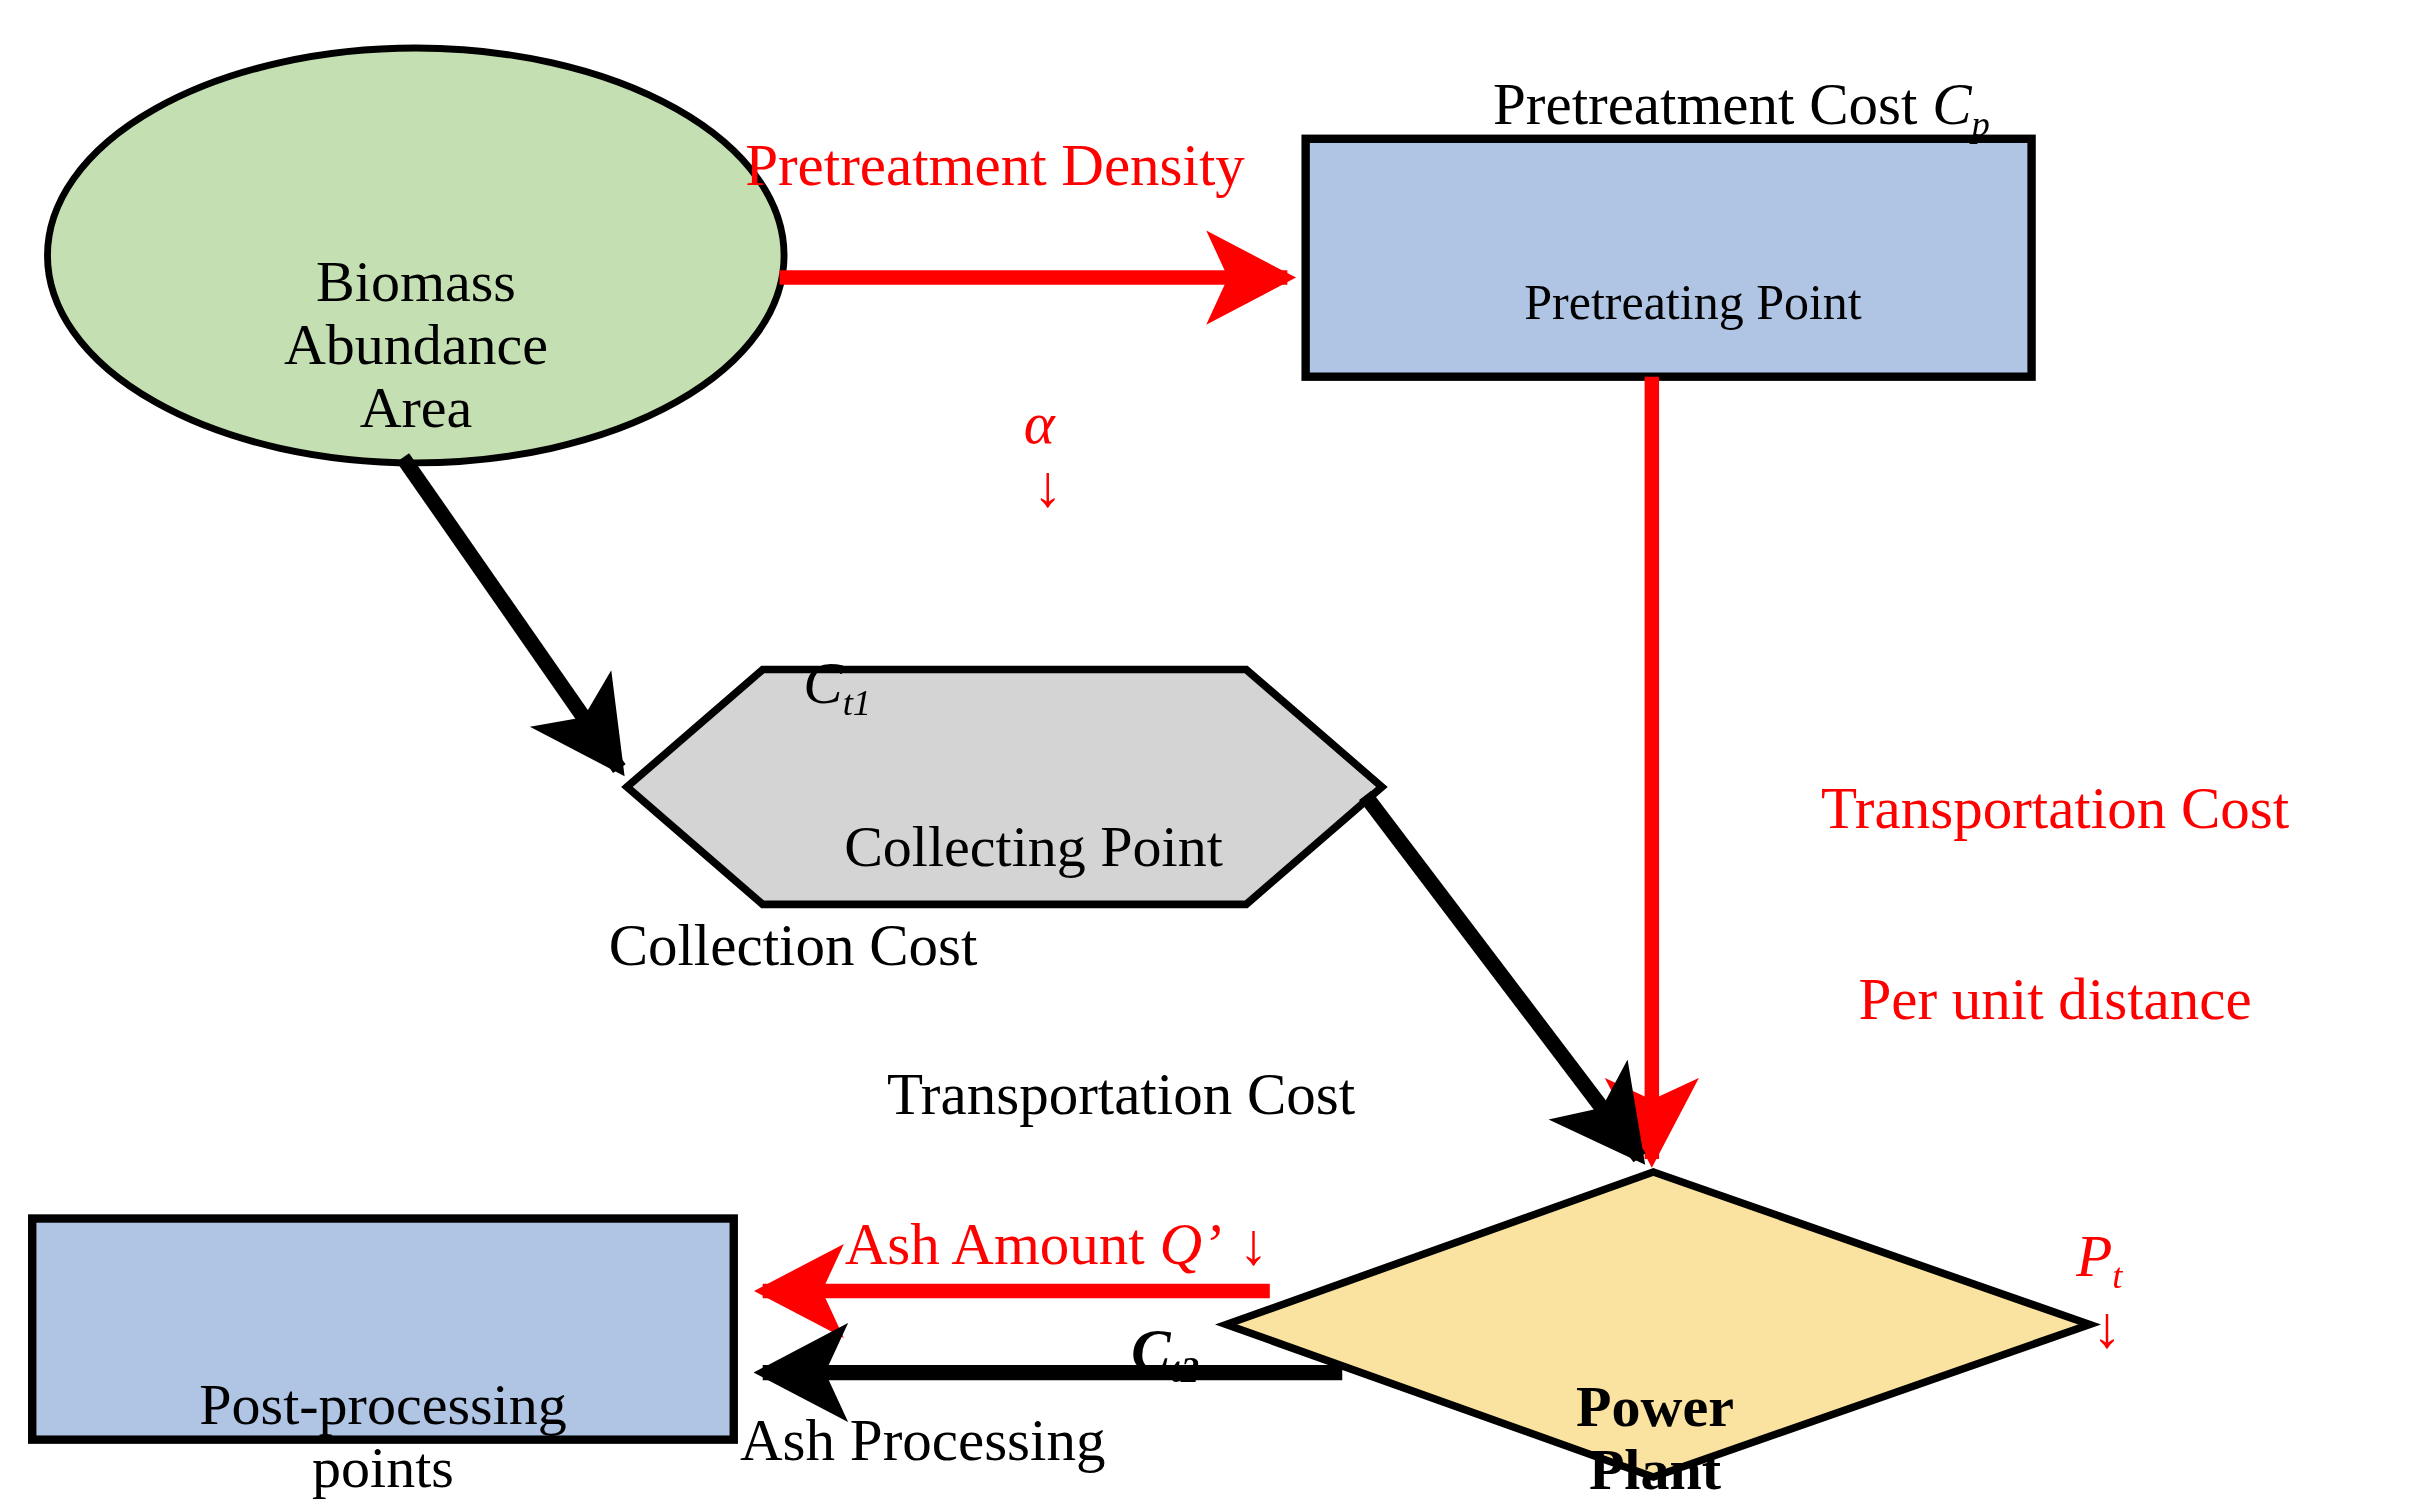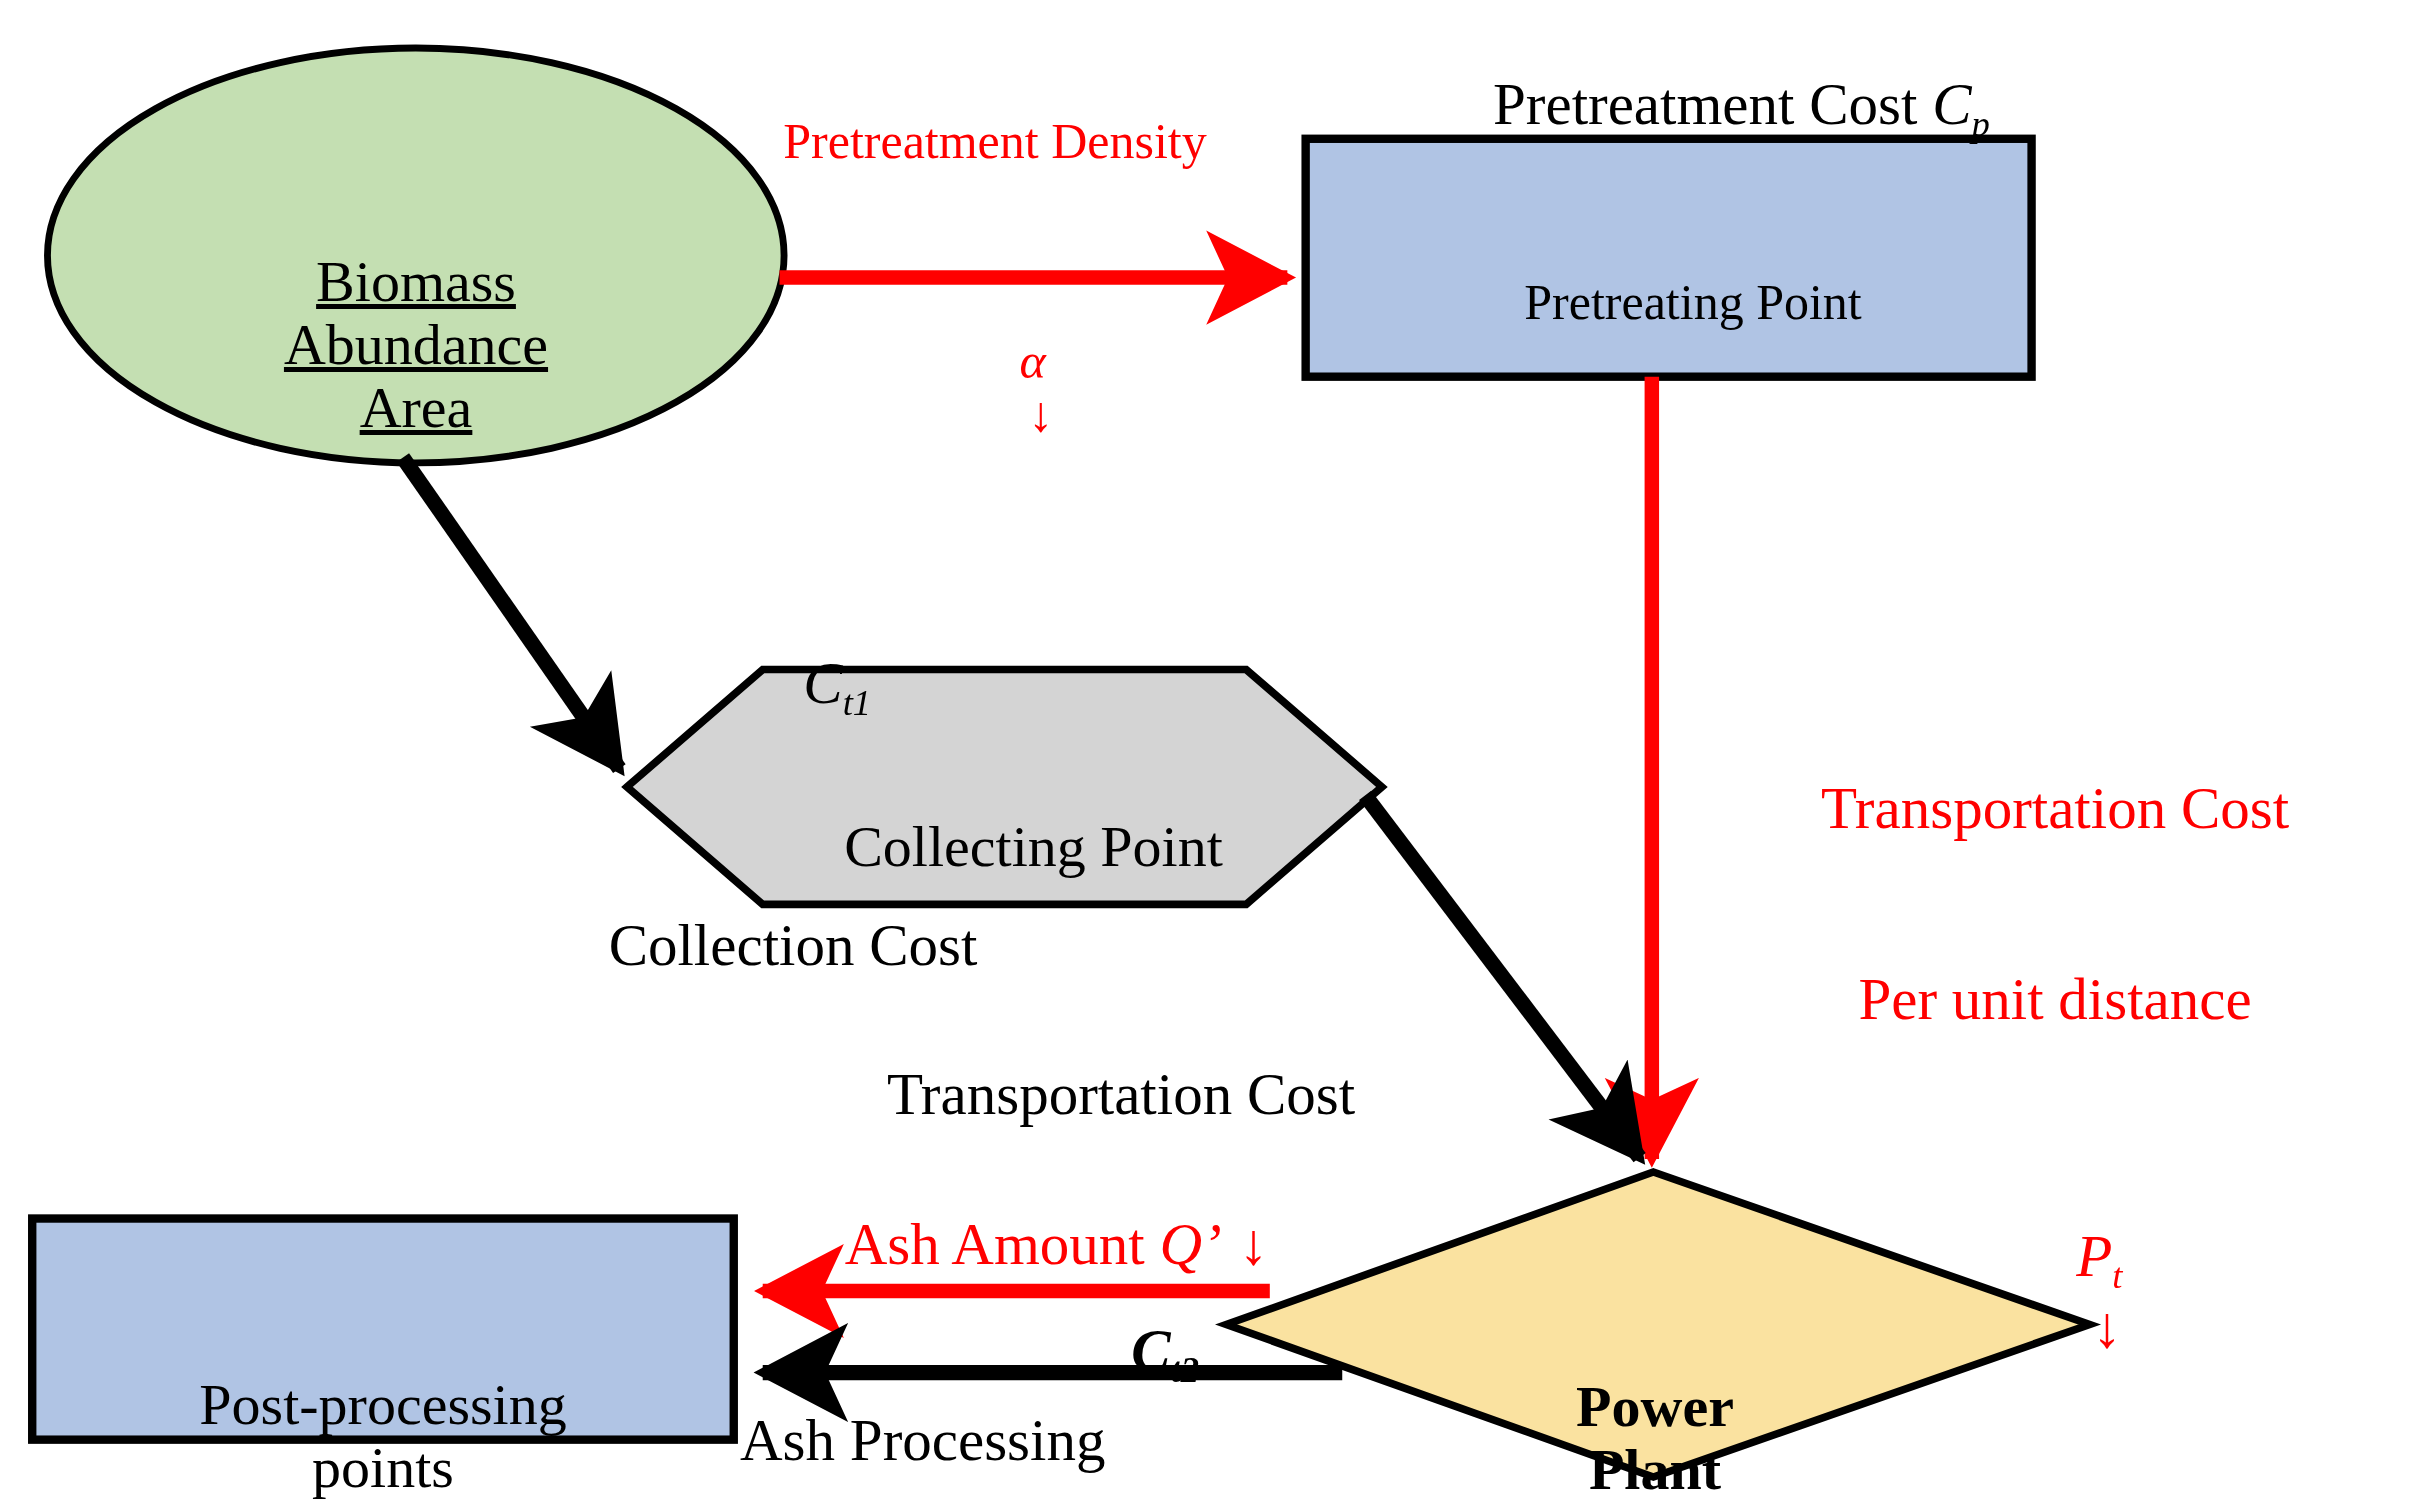--- a/index.html
+++ b/index.html
@@ -47,21 +47,21 @@
     <line x1="2166" y1="494" x2="2166" y2="1520" stroke="#FF0000" stroke-width="19" marker-end="url(#arrowRed)"></line>
 
     <line x1="1790" y1="1043" x2="2150" y2="1518" stroke="#000000" stroke-width="20" marker-end="url(#arrowBlk)"></line>
 
     <line x1="1665" y1="1693" x2="1000" y2="1693" stroke="#FF0000" stroke-width="19" marker-end="url(#arrowRed)"></line>
 
     <line x1="1760" y1="1800" x2="1000" y2="1800" stroke="#000000" stroke-width="20" marker-end="url(#arrowBlk)"></line>
   </svg>
 
   <div class="node-txt" style="left:187px;top:126px;width:458px;font-size:58px;">
-    <div style="white-space:pre-line;text-decoration:underline;">Biomass
+    <div style="white-space:pre-line;">Biomass
 Abundance
 Area</div>
   </div>
 
   <div class="node-txt" style="left:1305px;top:221px;width:726px;font-size:50px;">
     <span>Pretreating Point</span>
   </div>
 
   <div class="node-txt" style="left:627px;top:753px;width:755px;font-size:58px;">
     <span>Collecting Point</span>
@@ -70,21 +70,21 @@
   <div class="node-txt" style="left:1434px;top:1251px;width:442px;font-size:58px;">
     <div style="white-space:pre-line;font-weight:bold;">Power
 Plant</div>
   </div>
 
   <div class="node-txt" style="left:32px;top:1249px;width:702px;font-size:58px;">
     <div style="white-space:pre-line;text-align:center;">Post-processing
 points</div>
   </div>
 
-  <div class="lbl ctr red" style="left:610px;top:9.2px;width:770px;font-size:50px;">
+  <div class="lbl ctr red" style="left:610px;top:9.2px;width:770px;font-size:59px;">
     <div>Pretreatment Density</div>
     <div style="margin-top:7.6px;">
       <span class="ital">α</span>
       <span style="margin-left:17px;">↓</span>
     </div>
   </div>
 
   <div class="lbl blk" style="left:1434px;top:10.7px;font-size:59px;">
     <span>Pretreatment Cost </span><span class="ital">C</span><span class="sub">p</span>
   </div>

